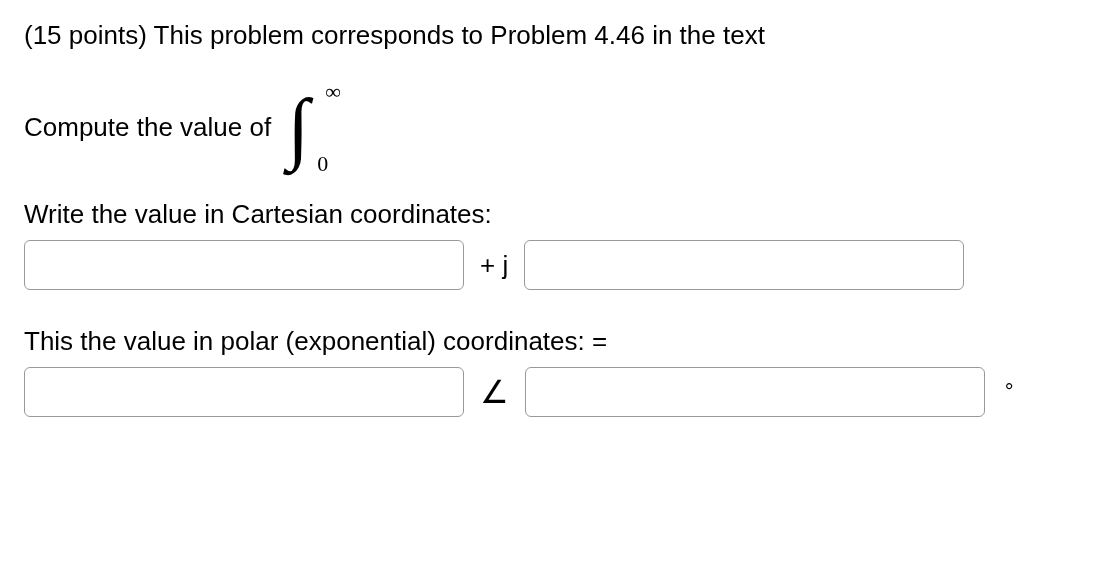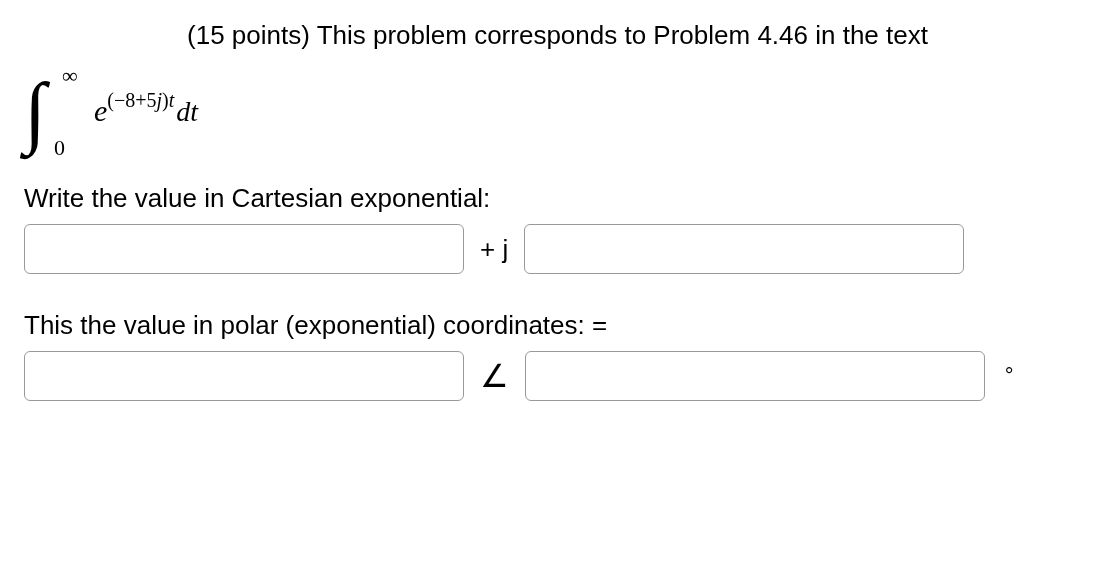--- a/index.html
+++ b/index.html
@@ -10,22 +10,21 @@
     body {
       font-family: Arial, Helvetica, sans-serif;
       font-size: 26px;
       color: #000;
       background: #fff;
       padding: 20px 24px;
       width: 1115px;
       height: 575px;
     }
     .problem-intro {
-      margin-bottom: 28px;
-      text-align: center;
+      margin-bottom: 44px;
     }
     .compute-row {
       display: flex;
       align-items: center;
       margin-bottom: 40px;
       gap: 6px;
     }
     .compute-text {
       margin-right: 10px;
     }
@@ -109,33 +108,31 @@
     .polar-row .answer-input:last-of-type {
       width: 460px;
     }
   </style>
 </head>
 <body>
 
 <div class="problem-intro">(15 points) This problem corresponds to Problem 4.46 in the text</div>
 
 <div class="compute-row">
+  <span class="compute-text">Compute the value of</span>
   <span class="integral-block">
     <span class="integral-sign">
       <span class="integral-sym">∫</span>
       <span class="integral-upper">∞</span>
       <span class="integral-lower">0</span>
     </span>
-    <span class="integrand">
-      <span class="e">e</span><span class="exp"><span>(</span><span>−</span><span>8</span><span>+</span><span>5</span><span class="jvar">j</span><span>)</span><span class="tvar">t</span></span><span class="dt">dt</span>
-    </span>
   </span>
 </div>
 
-<div class="question-label">Write the value in Cartesian exponential:</div>
+<div class="question-label">Write the value in Cartesian coordinates:</div>
 <div class="answer-row">
   <input type="text" class="answer-input" value="" style="">
   <span class="sep-label">+ j</span>
   <input type="text" class="answer-input" value="" style="">
 </div>
 
 <div class="question-label">This the value in polar (exponential) coordinates: =</div>
 <div class="answer-row polar-row">
   <input type="text" class="answer-input" value="" style="">
   <span class="sep-label angle-sym">∠</span>

